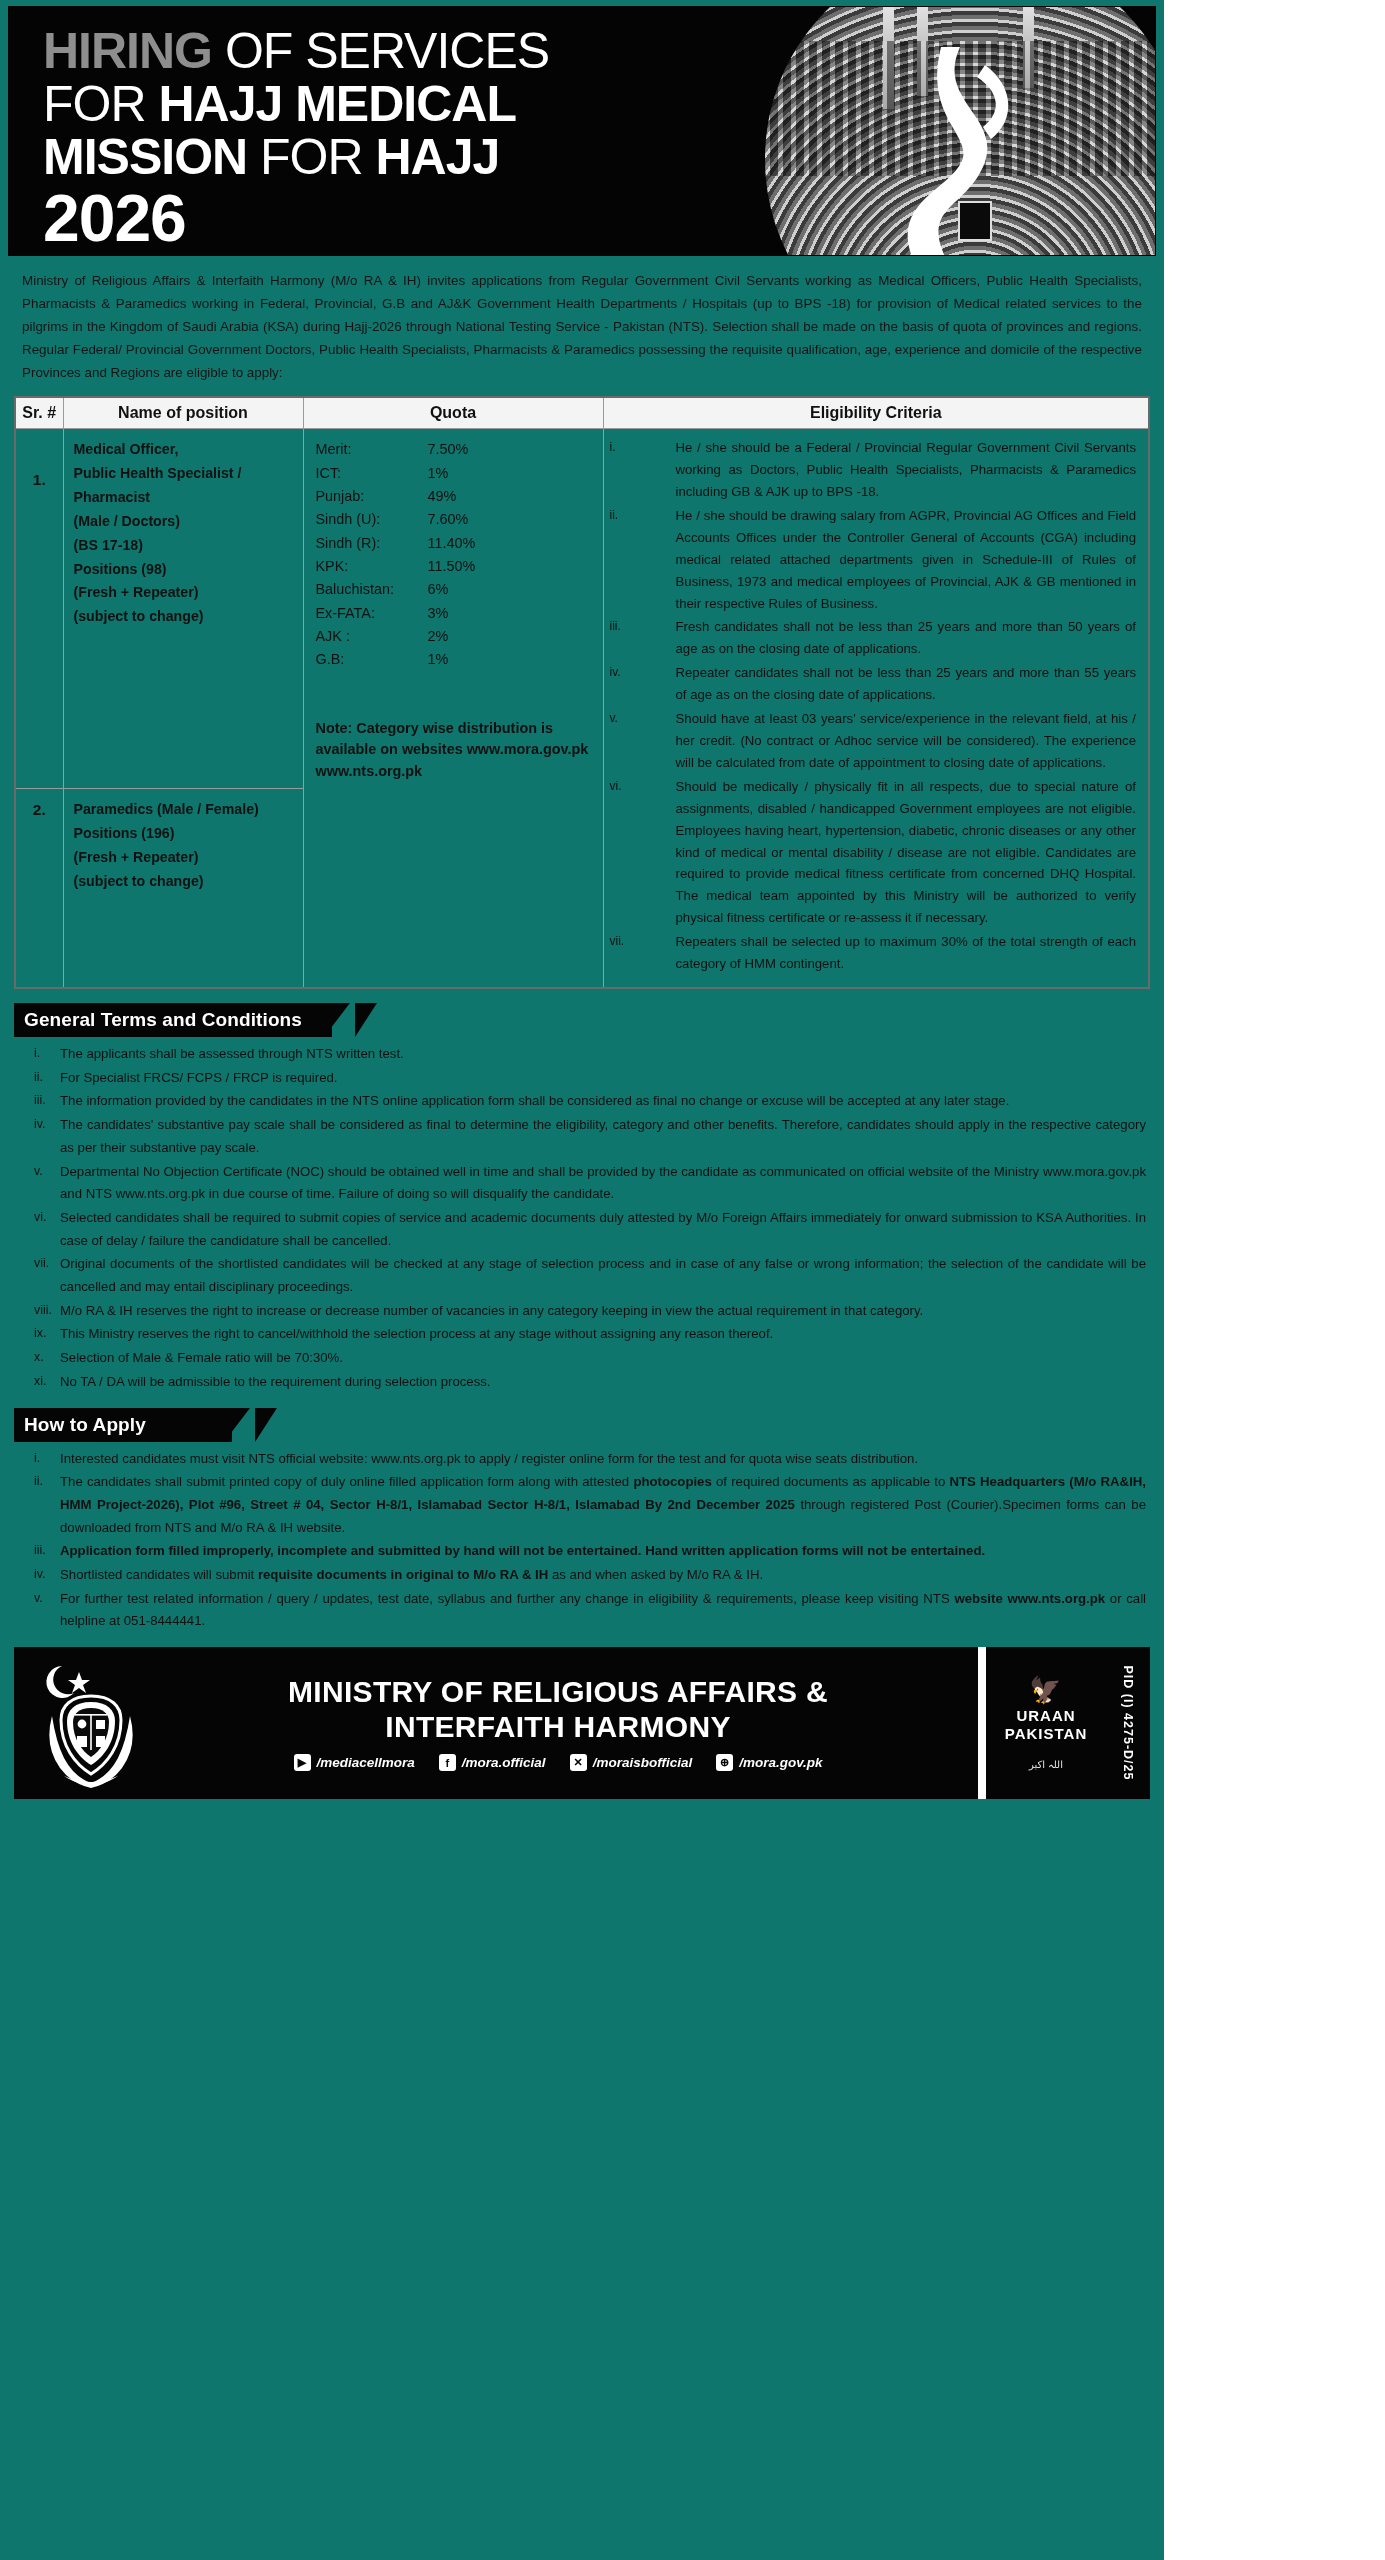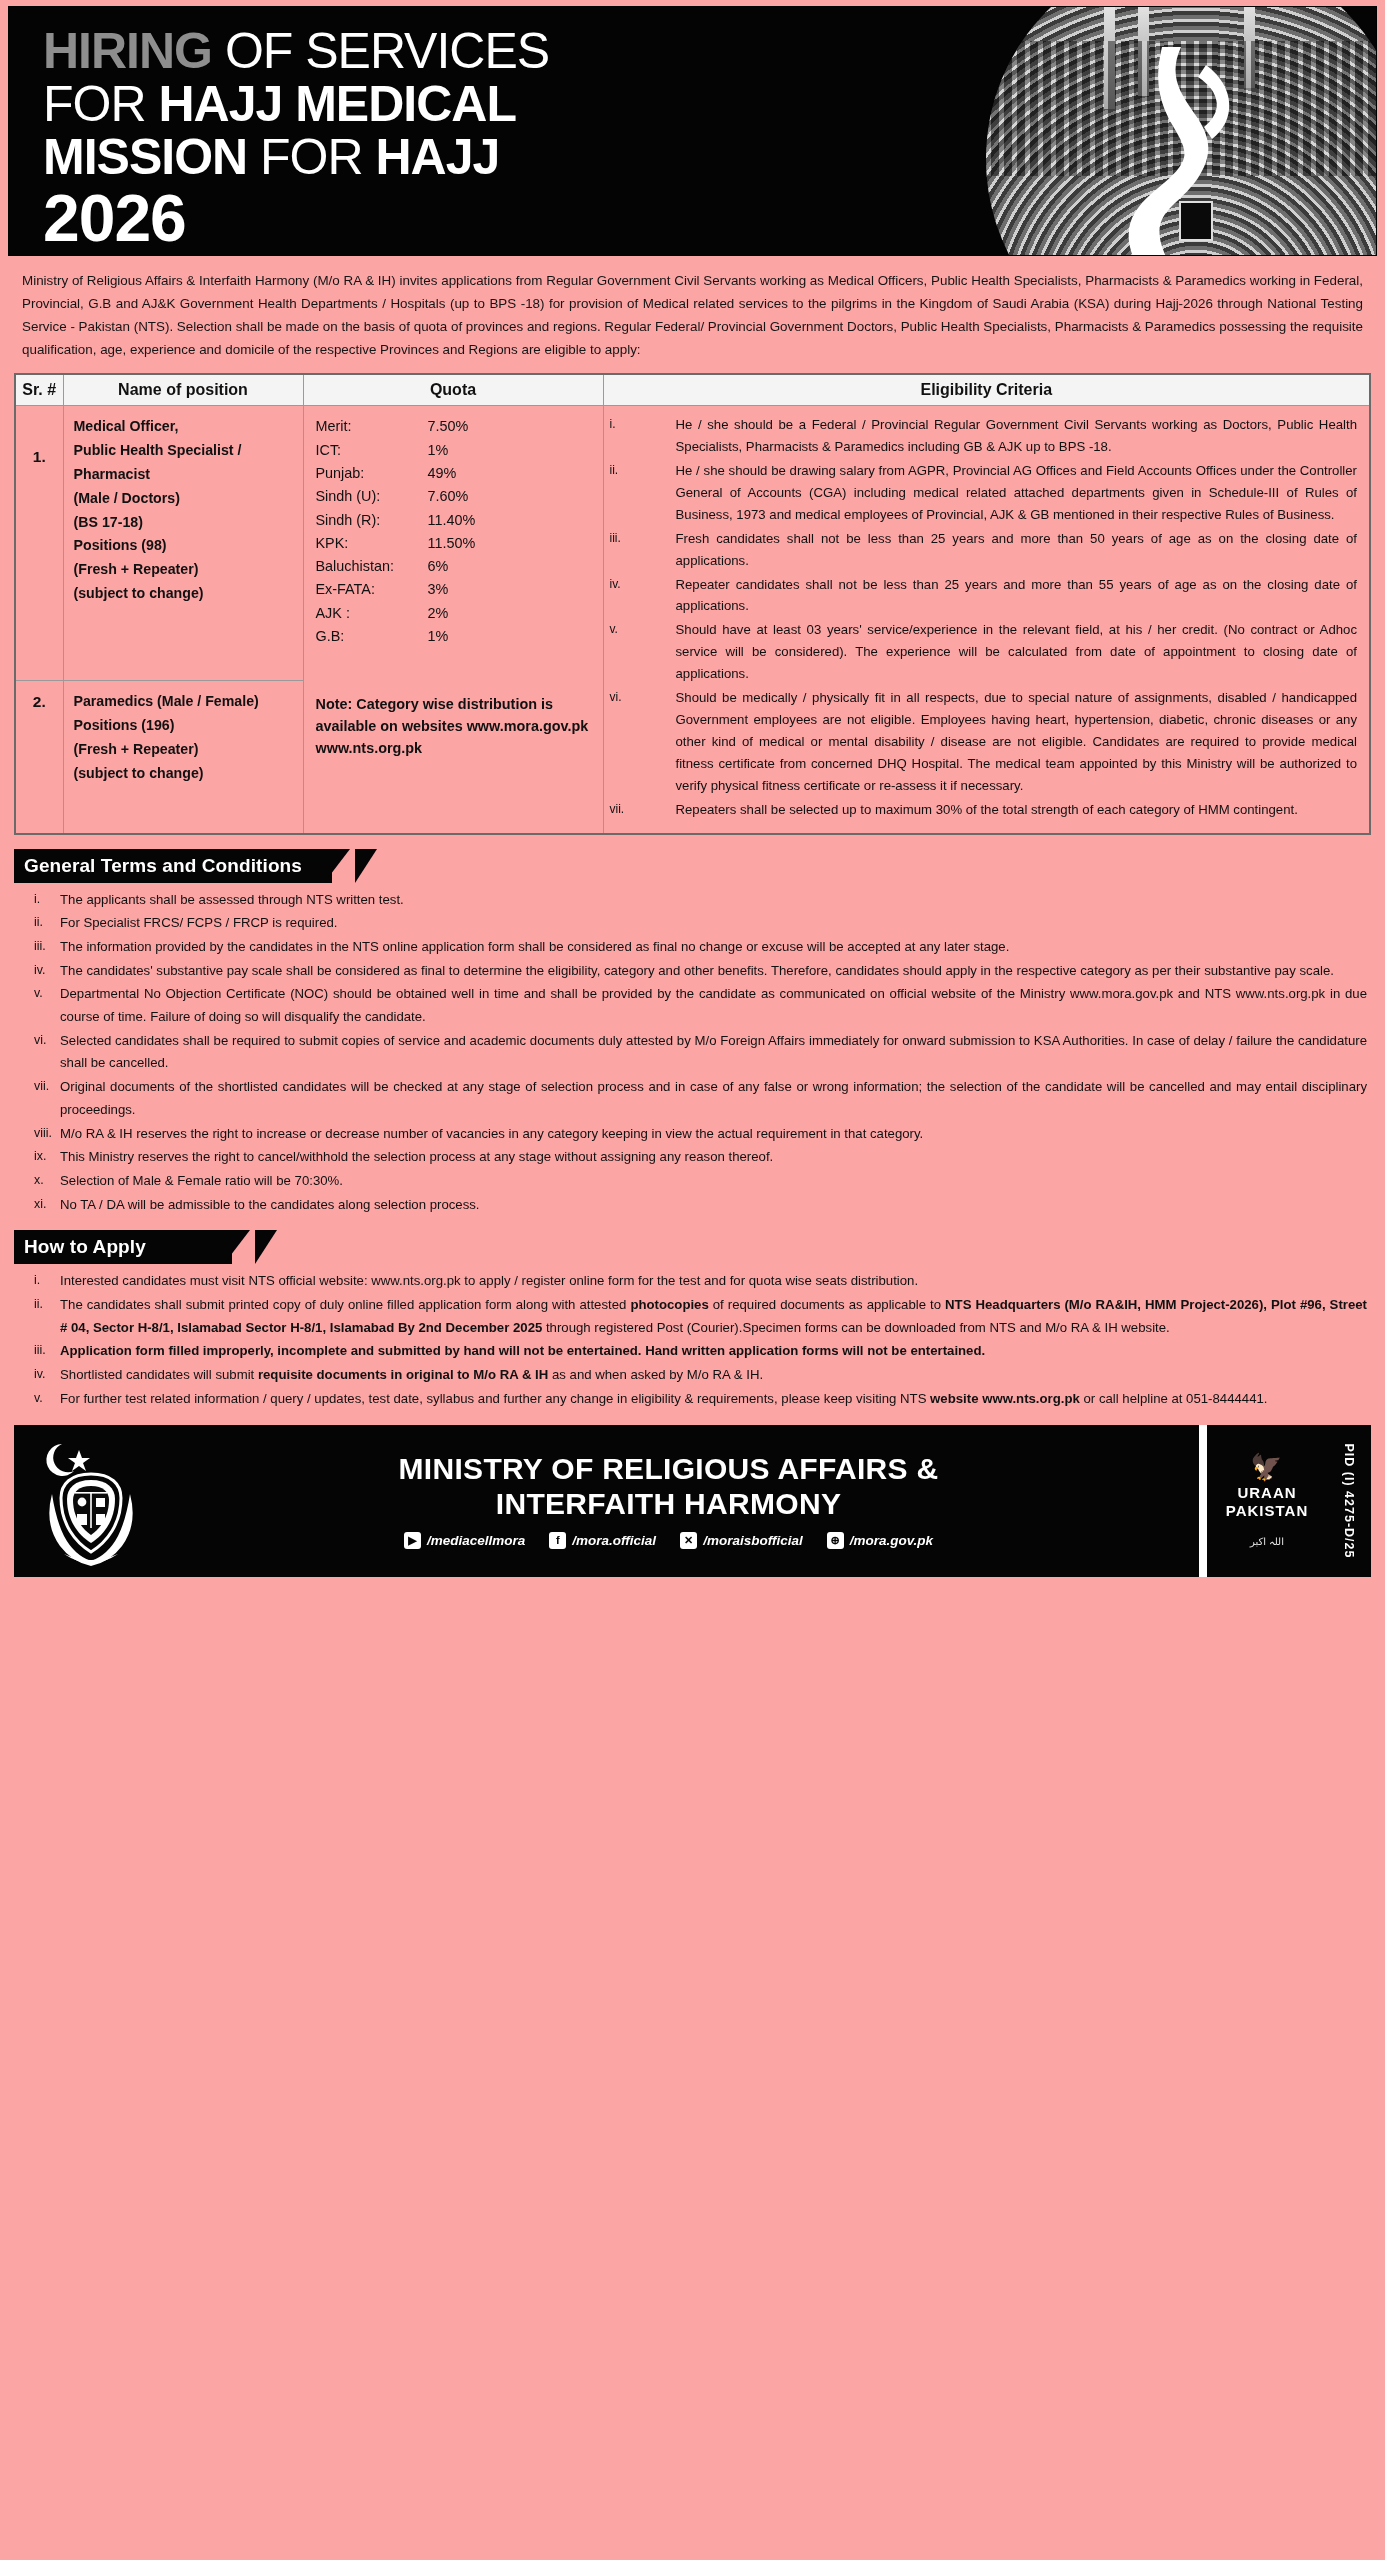--- a/index.html
+++ b/index.html
@@ -5,21 +5,21 @@
   * { box-sizing: border-box; }
   html, body { margin:0; padding:0; }
   body {
     width:1385px; height:2560px;
     background:#ffffff;
     font-family:"Liberation Sans", sans-serif;
     color:#111;
     position:relative;
     overflow:hidden;
   }
-  .poster { width:1385px; height:2560px; background:#fca5a5; padding:6px 8px 0 8px; }
+  .poster { width:1164px; height:2560px; background:#0f766e; padding:6px 8px 0 8px; }
 
   
   .hdr {
     position:relative; height:250px; background:#040404; overflow:hidden;
     border:1px solid #000;
   }
   .hdr-text { position:absolute; left:34px; top:18px; z-index:4; }
   .hdr-line { font-weight:bold; letter-spacing:-1px; line-height:1.06; color:#ffffff;
               font-family:"Liberation Sans", sans-serif; }
   .l1 { font-size:50px; }
@@ -314,21 +314,21 @@
     <li>
         <span class="rn">ix.</span>
         <span class="tx">This Ministry reserves the right to cancel/withhold the selection process at any stage without assigning any reason thereof.</span>
       </li>
     <li>
         <span class="rn">x.</span>
         <span class="tx">Selection of Male &amp; Female ratio will be 70:30%.</span>
       </li>
     <li>
         <span class="rn">xi.</span>
-        <span class="tx">No TA / DA will be admissible to the candidates along selection process.</span>
+        <span class="tx">No TA / DA will be admissible to the requirement during selection process.</span>
       </li>
   </ol>
 
   <div class="band">
     <span class="lbl" style="padding-right:86px">How to Apply</span><span class="slant"></span><span class="slant2"></span>
   </div>
   <ol class="terms">
     <li>
       <span class="rn">i.</span>
       <span class="tx">Interested candidates must visit NTS official website: www.nts.org.pk to apply / register online form for the test and for quota wise seats distribution.</span>

